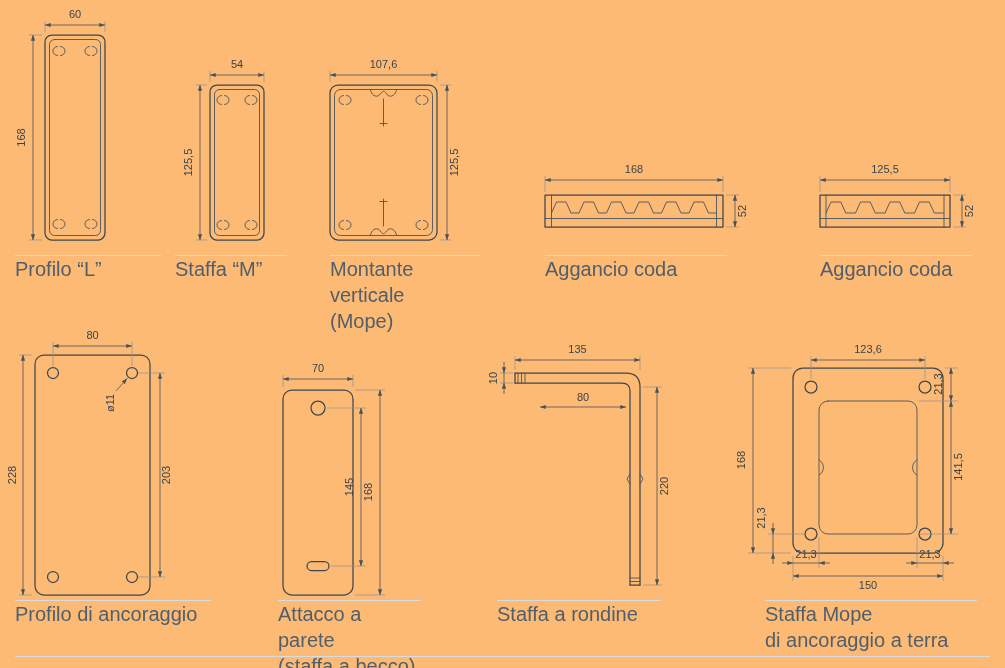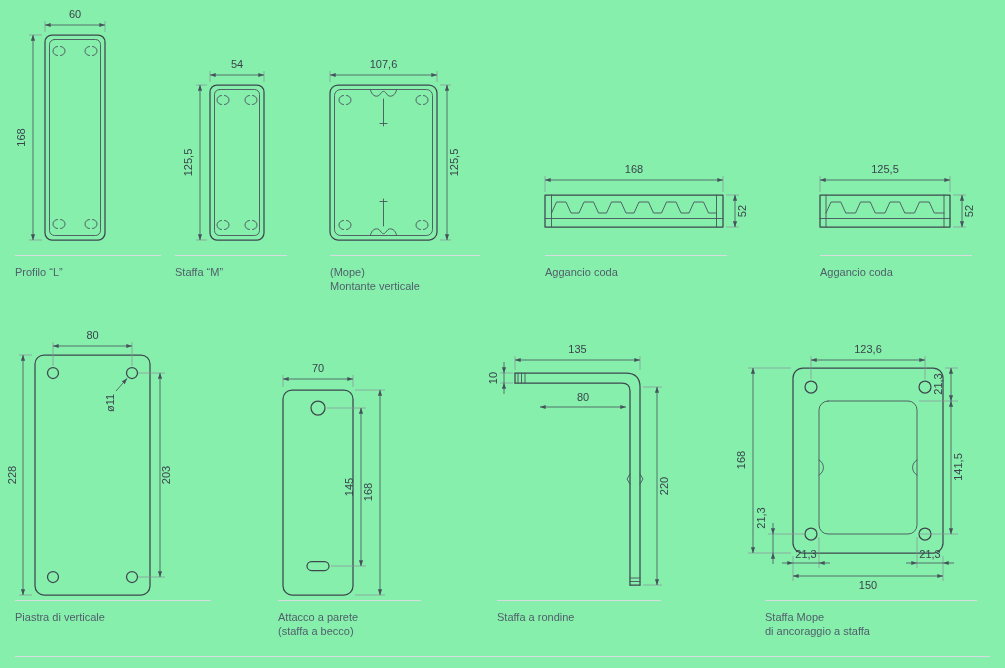--- a/index.html
+++ b/index.html
@@ -1,25 +1,25 @@
 <!DOCTYPE html>
 <html><head>
 <meta charset="utf-8">
 <style>
   html,body{margin:0;padding:0;background:#fff;}
-  #page{position:relative;width:1005px;height:668px;background:#86efac;overflow:hidden;
+  #page{position:relative;width:1005px;height:668px;background:#fdba74;overflow:hidden;
         font-family:"Liberation Sans",sans-serif;}
   svg{position:absolute;left:0;top:0;}
   .o1{fill:none;stroke:#3e474e;stroke-width:1.25;stroke-linejoin:round;stroke-linecap:round;}
   .o2{fill:none;stroke:#4a545c;stroke-width:0.9;stroke-linejoin:round;stroke-linecap:round;}
   .dim{fill:none;stroke:#46525b;stroke-width:0.8;}
   .ext{fill:none;stroke:#8b949b;stroke-width:0.7;}
   .dt{font:11px "Liberation Sans",sans-serif;fill:#3a444c;text-anchor:middle;}
-  .cap{position:absolute;border-top:1px solid #d9dcde;padding-top:9px;
-       font-size:11px;line-height:1.3;color:#515e6b;}
+  .cap{position:absolute;border-top:1px solid #d9dcde;
+       font-size:20px;line-height:1.3;color:#515e6b;}
   .rule{position:absolute;border-top:1px solid #d9dcde;height:0;}
 </style>
 </head>
 <body>
 <div id="page">
 
 <svg width="1005" height="668" viewBox="0 0 1005 668">
   <defs>
     <marker id="arr" viewBox="0 0 10 10" refX="9.5" refY="5" markerWidth="7.5" markerHeight="7.5" orient="auto-start-reverse">
       <path d="M0,1.5 L10,5 L0,8.5 z" fill="#46525b"></path>
@@ -252,39 +252,39 @@
   </g>
 </svg>
 
 <div class="cap" style="left:15px;top:255px;width:146px">
   <div>Profilo “L”</div>
 </div>
 <div class="cap" style="left:175px;top:255px;width:112px">
   <div>Staffa “M”</div>
 </div>
 <div class="cap" style="left:330px;top:255px;width:150px">
+  <div>Montante verticale</div>
   <div>(Mope)</div>
-  <div>Montante verticale</div>
 </div>
 <div class="cap" style="left:545px;top:255px;width:182px">
   <div>Aggancio coda</div>
 </div>
 <div class="cap" style="left:820px;top:255px;width:152px">
   <div>Aggancio coda</div>
 </div>
 <div class="cap" style="left:15px;top:600px;width:196px">
-  <div>Piastra di verticale</div>
+  <div>Profilo di ancoraggio</div>
 </div>
 <div class="cap" style="left:278px;top:600px;width:143px">
   <div>Attacco a parete</div>
   <div>(staffa a becco)</div>
 </div>
 <div class="cap" style="left:497px;top:600px;width:164px">
   <div>Staffa a rondine</div>
 </div>
 <div class="cap" style="left:765px;top:600px;width:212px">
   <div>Staffa Mope</div>
-  <div>di ancoraggio a staffa</div>
+  <div>di ancoraggio a terra</div>
 </div>
 
 <div class="rule" style="left:15px;top:656px;width:975px"></div>
 
 </div>
 
 </body></html>

